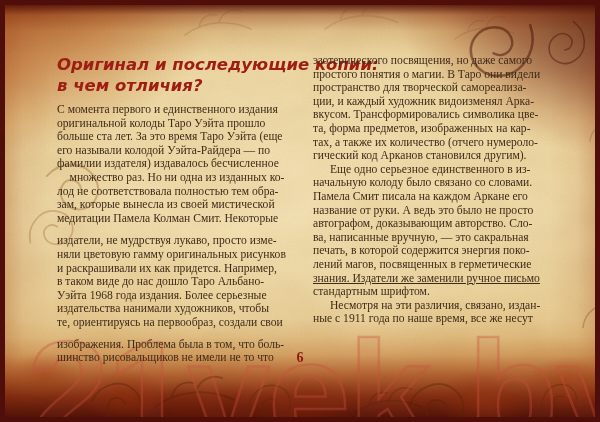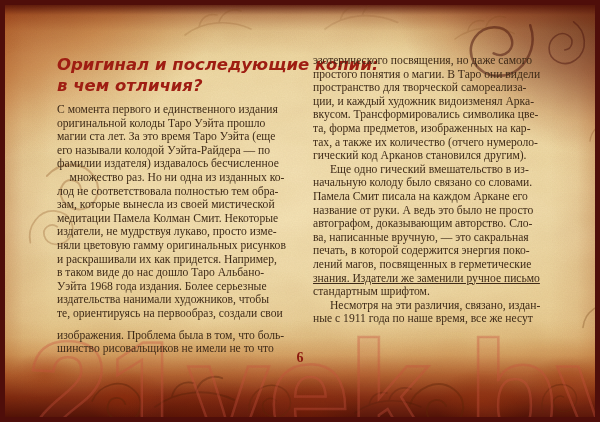--- a/index.html
+++ b/index.html
@@ -102,49 +102,49 @@
 
   <div class="content">
     <div class="col">
       <h2 class="heading">
         <div>Оригинал и последующие копии:</div>
         <div>в чем отличия?</div>
       </h2>
       <div>
           <div class="tline" style="word-spacing: 0px;">С момента первого и единственного издания</div>
           <div class="tline" style="word-spacing: 0px;">оригинальной колоды Таро Уэйта прошло</div>
-          <div class="tline" style="word-spacing: 0px;">магии ста лет. За это время Таро Уэйта (еще</div>
+          <div class="tline" style="word-spacing: 0px;">больше ста лет. За это время Таро Уэйта (еще</div>
           <div class="tline" style="word-spacing: 0px;">его называли колодой Уэйта-Райдера — по</div>
           <div class="tline" style="word-spacing: 0px;">фамилии издателя) издавалось бесчисленное</div>
           <div class="tline" style="word-spacing: 0px; text-align: center;">множество раз. Но ни одна из изданных ко-</div>
           <div class="tline" style="word-spacing: 0px;">лод не соответствовала полностью тем обра-</div>
           <div class="tline" style="word-spacing: 0px;">зам, которые вынесла из своей мистической</div>
           <div class="tline" style="word-spacing: 0px;">медитации Памела Колман Смит. Некоторые</div>
-          <div class="tline" style="word-spacing: 0px;">издатели, не мудрствуя лукаво, просто изме-</div>
+          <div class="tline" style="word-spacing: 0px; margin-top: 9px;">издатели, не мудрствуя лукаво, просто изме-</div>
           <div class="tline" style="word-spacing: 0px;">няли цветовую гамму оригинальных рисунков</div>
           <div class="tline" style="word-spacing: 0px;">и раскрашивали их как придется. Например,</div>
           <div class="tline" style="word-spacing: 0px;">в таком виде до нас дошло Таро Альбано-</div>
           <div class="tline" style="word-spacing: 0px;">Уэйта 1968 года издания. Более серьезные</div>
           <div class="tline" style="word-spacing: 0px;">издательства нанимали художников, чтобы</div>
           <div class="tline" style="word-spacing: 0px;">те, ориентируясь на первообраз, создали свои</div>
           <div class="tline" style="word-spacing: 0px; margin-top: 8px;">изображения. Проблема была в том, что боль-</div>
           <div class="tline" style="word-spacing: 0px;">шинство рисовальщиков не имели не то что</div>
         </div>
     </div>
     <div class="col">
       <div>
           <div class="tline" style="word-spacing: 0px;">эзотерического посвящения, но даже самого</div>
           <div class="tline" style="word-spacing: 0px;">простого понятия о магии. В Таро они видели</div>
           <div class="tline" style="word-spacing: 0px;">пространство для творческой самореализа-</div>
           <div class="tline" style="word-spacing: 0px;">ции, и каждый художник видоизменял Арка-</div>
           <div class="tline" style="word-spacing: 0px;">вкусом. Трансформировались символика цве-</div>
           <div class="tline" style="word-spacing: 0px;">та, форма предметов, изображенных на кар-</div>
           <div class="tline" style="word-spacing: 0px;">тах, а также их количество (отчего нумероло-</div>
           <div class="tline pend">гический код Арканов становился другим).</div>
-          <div class="tline indent" style="word-spacing: 0px;">Еще одно гический вмешательство в из-</div>
+          <div class="tline indent" style="word-spacing: 0px;">Еще одно серьезное единственного в из-</div>
           <div class="tline" style="word-spacing: 0px;">начальную колоду было связано со словами.</div>
           <div class="tline" style="word-spacing: 0px;">Памела Смит писала на каждом Аркане его</div>
           <div class="tline" style="word-spacing: 0px;">название от руки. А ведь это было не просто</div>
           <div class="tline" style="word-spacing: 0px;">автографом, доказывающим авторство. Сло-</div>
           <div class="tline" style="word-spacing: 0px;">ва, написанные вручную, — это сакральная</div>
           <div class="tline" style="word-spacing: 0px;">печать, в которой содержится энергия поко-</div>
           <div class="tline" style="word-spacing: 0px;">лений магов, посвященных в герметические</div>
           <div class="tline" style="word-spacing: 0px; text-decoration: underline;">знания. Издатели же заменили ручное письмо</div>
           <div class="tline pend">стандартным шрифтом.</div>
           <div class="tline indent" style="word-spacing: 0px;">Несмотря на эти различия, связано, издан-</div>

